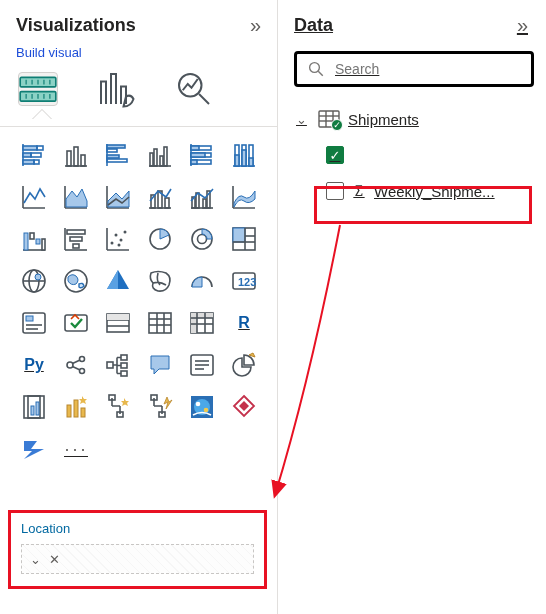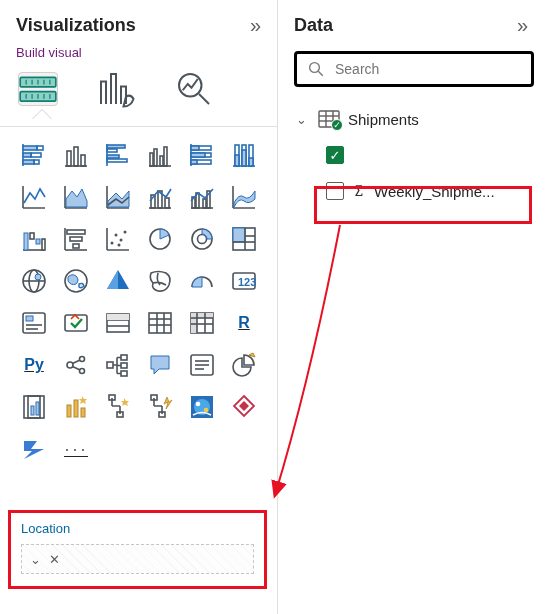--- a/index.html
+++ b/index.html
@@ -27,21 +27,21 @@
     position: relative;
   }
   .pane-head {
     display: flex;
     justify-content: space-between;
     align-items: center;
     padding: 4px 6px 8px 2px;
   }
   .pane-head .title { font-size: 18px; font-weight: 600; }
   .pane-head .chev { font-size: 20px; color:#605e5c; padding: 0 4px; }
-  .sub-title { font-size: 13px; color:#701a75; padding: 0 0 8px 2px; }
+  .sub-title { font-size: 13px; color:#1d4ed8; padding: 0 0 8px 2px; }
 
   .tab-row { display:flex; gap: 38px; align-items:center; padding: 4px 0 6px 4px; position:relative; }
   .tab-btn { width: 40px; height: 34px; display:flex; align-items:center; justify-content:center; border-radius:4px; }
   .tab-selected { background:#f3f2f1; border:1px solid #d2d0ce; }
   .tab-caret {
     position:absolute; left: 18px; top: 42px;
     width:0; height:0;
     border-left: 10px solid transparent;
     border-right: 10px solid transparent;
     border-bottom: 10px solid #fff;
@@ -87,20 +87,21 @@
     color:#323130;
     justify-content:space-between;
   }
   .well-chip .chip-right { display:flex; gap:8px; color:#605e5c; }
 
   
   .data-pane {
     flex:1;
     padding: 10px 8px 12px 14px;
     position:relative;
+    text-decoration:underline;
   }
   .search-box {
     margin: 6px 4px 14px 2px;
     height: 36px;
     border:3px solid #000000;
     border-radius:4px;
     display:flex; align-items:center;
     gap:8px; padding:0 10px;
     color:#797775;
   }

